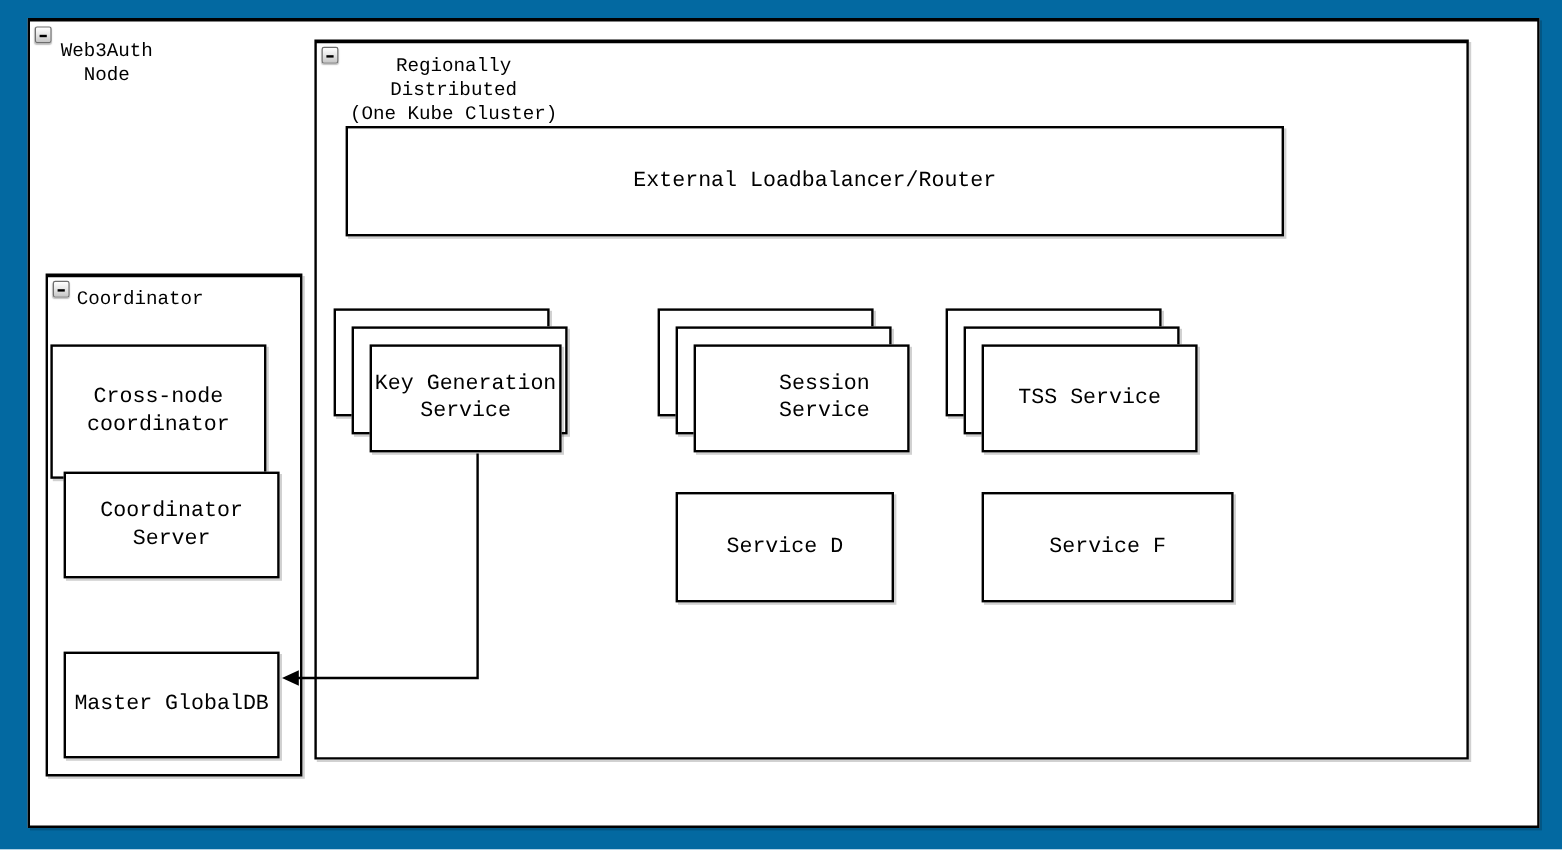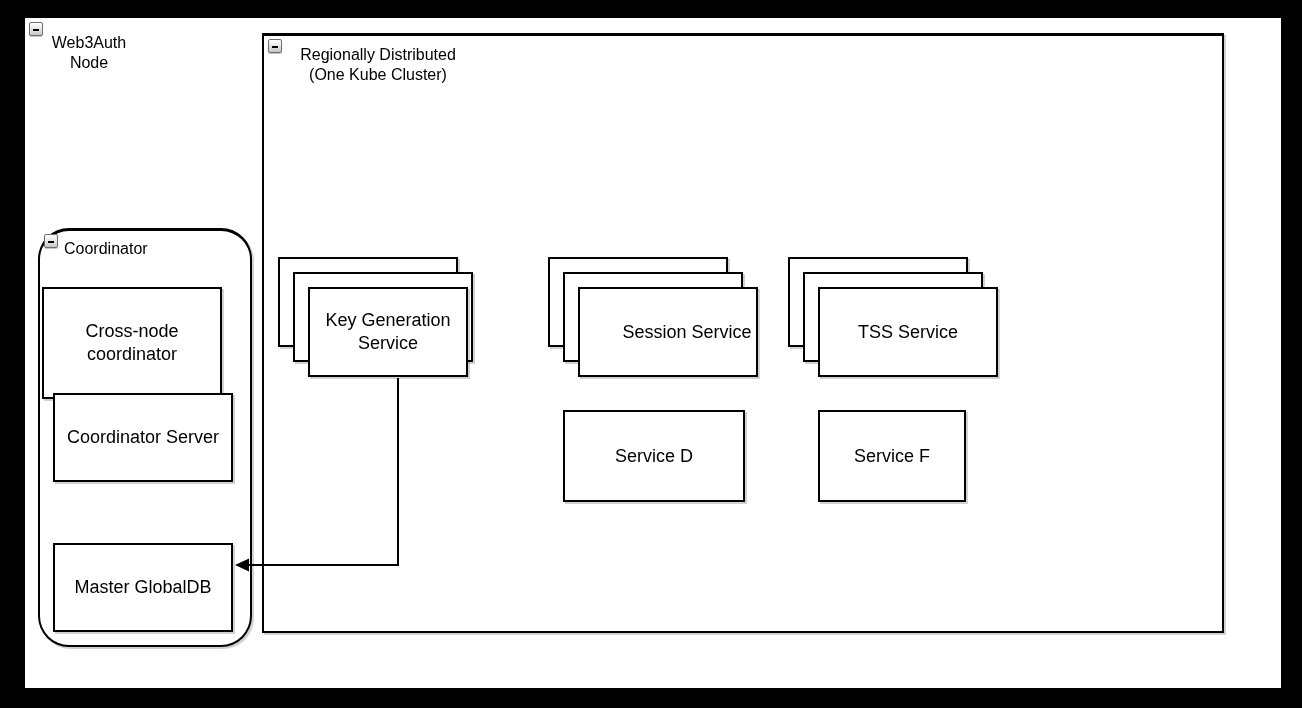--- a/index.html
+++ b/index.html
@@ -1,18 +1,18 @@
 <!DOCTYPE html>
 <html><head>
 <meta charset="utf-8">
 <style>
   html,body{margin:0;padding:0;background:#ffffff;}
   .canvas{
-    position:relative;width:1302px;height:708px;background:#000000;overflow:hidden;
-    font-family:Liberation Sans, sans-serif;color:#000;
+    position:relative;width:1302px;height:708px;background:#0369a1;overflow:hidden;
+    font-family:Liberation Mono, monospace;color:#000;
   }
   .container{
     position:absolute;background:#ffffff;border:2px solid #000;border-top-width:3px;
     box-sizing:border-box;box-shadow:2px 2px 0 rgba(0,0,0,0.18);
   }
   .shape{
     position:absolute;background:#ffffff;border:2px solid #000;box-sizing:border-box;
     box-shadow:2px 2px 0 rgba(0,0,0,0.18);
     display:flex;align-items:center;justify-content:center;text-align:center;
   }
@@ -42,20 +42,23 @@
 Node</div>
   </div>
 
   <div class="container" style="left:262px;top:33px;width:962px;height:600px;">
     <div class="collapse" style="left:4px;top:3px;">
       <span class="bar"></span>
     </div>
     <div class="ctr-lbl" style="left:16px;top:9px;width:196px;">Regionally Distributed
 (One Kube Cluster)</div>
 
+    <div class="shape" style="left:24px;top:69px;width:782px;height:92px;">
+      <span class="lbl">External Loadbalancer/Router</span>
+    </div>
 
     <div class="shape" style="left:14px;top:221px;width:180px;height:90px;"></div>
     <div class="shape" style="left:29px;top:236px;width:180px;height:90px;"></div>
     <div class="shape" style="left:44px;top:251px;width:160px;height:90px;">
       <span class="lbl">Key Generation
 Service</span>
     </div>
 
     <div class="shape" style="left:284px;top:221px;width:180px;height:90px;"></div>
     <div class="shape" style="left:299px;top:236px;width:180px;height:90px;"></div>
@@ -66,26 +69,26 @@
     <div class="shape" style="left:524px;top:221px;width:180px;height:90px;"></div>
     <div class="shape" style="left:539px;top:236px;width:180px;height:90px;"></div>
     <div class="shape" style="left:554px;top:251px;width:180px;height:90px;">
       <span class="lbl">TSS Service</span>
     </div>
 
     <div class="shape" style="left:299px;top:374px;width:182px;height:92px;">
       <span class="lbl">Service D</span>
     </div>
 
-    <div class="shape" style="left:554px;top:374px;width:148px;height:92px;">
+    <div class="shape" style="left:554px;top:374px;width:210px;height:92px;">
       <span class="lbl">Service F</span>
     </div>
   </div>
 
-  <div class="container" style="left:38px;top:228px;width:214px;height:419px;border-radius:31px;">
+  <div class="container" style="left:38px;top:228px;width:214px;height:419px;">
     <div class="collapse" style="left:4px;top:3px;">
       <span class="bar"></span>
     </div>
     <div class="ctr-lbl left" style="left:24px;top:8px;width:160px;">Coordinator</div>
 
     <div class="shape" style="left:2px;top:56px;width:180px;height:112px;">
       <span class="lbl">Cross-node
 coordinator</span>
     </div>
 

